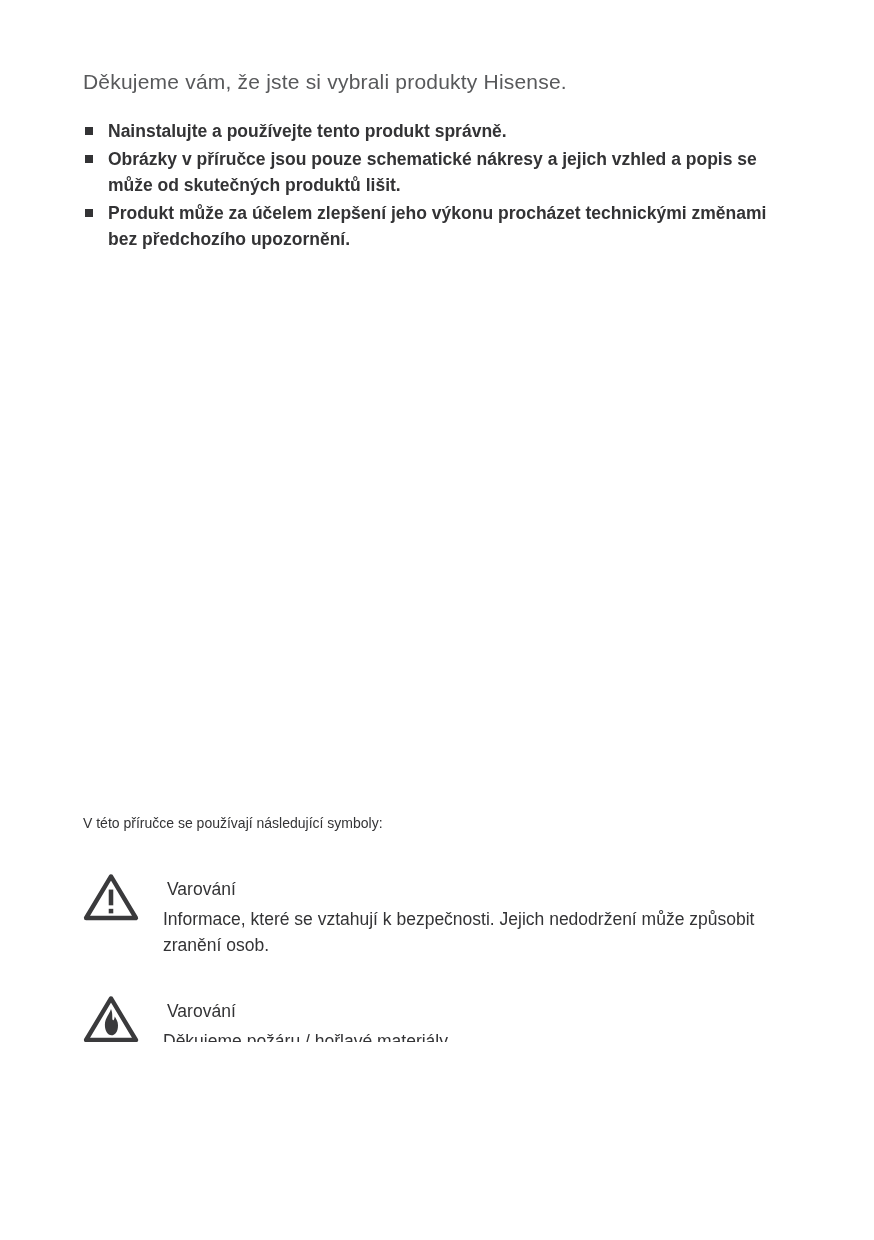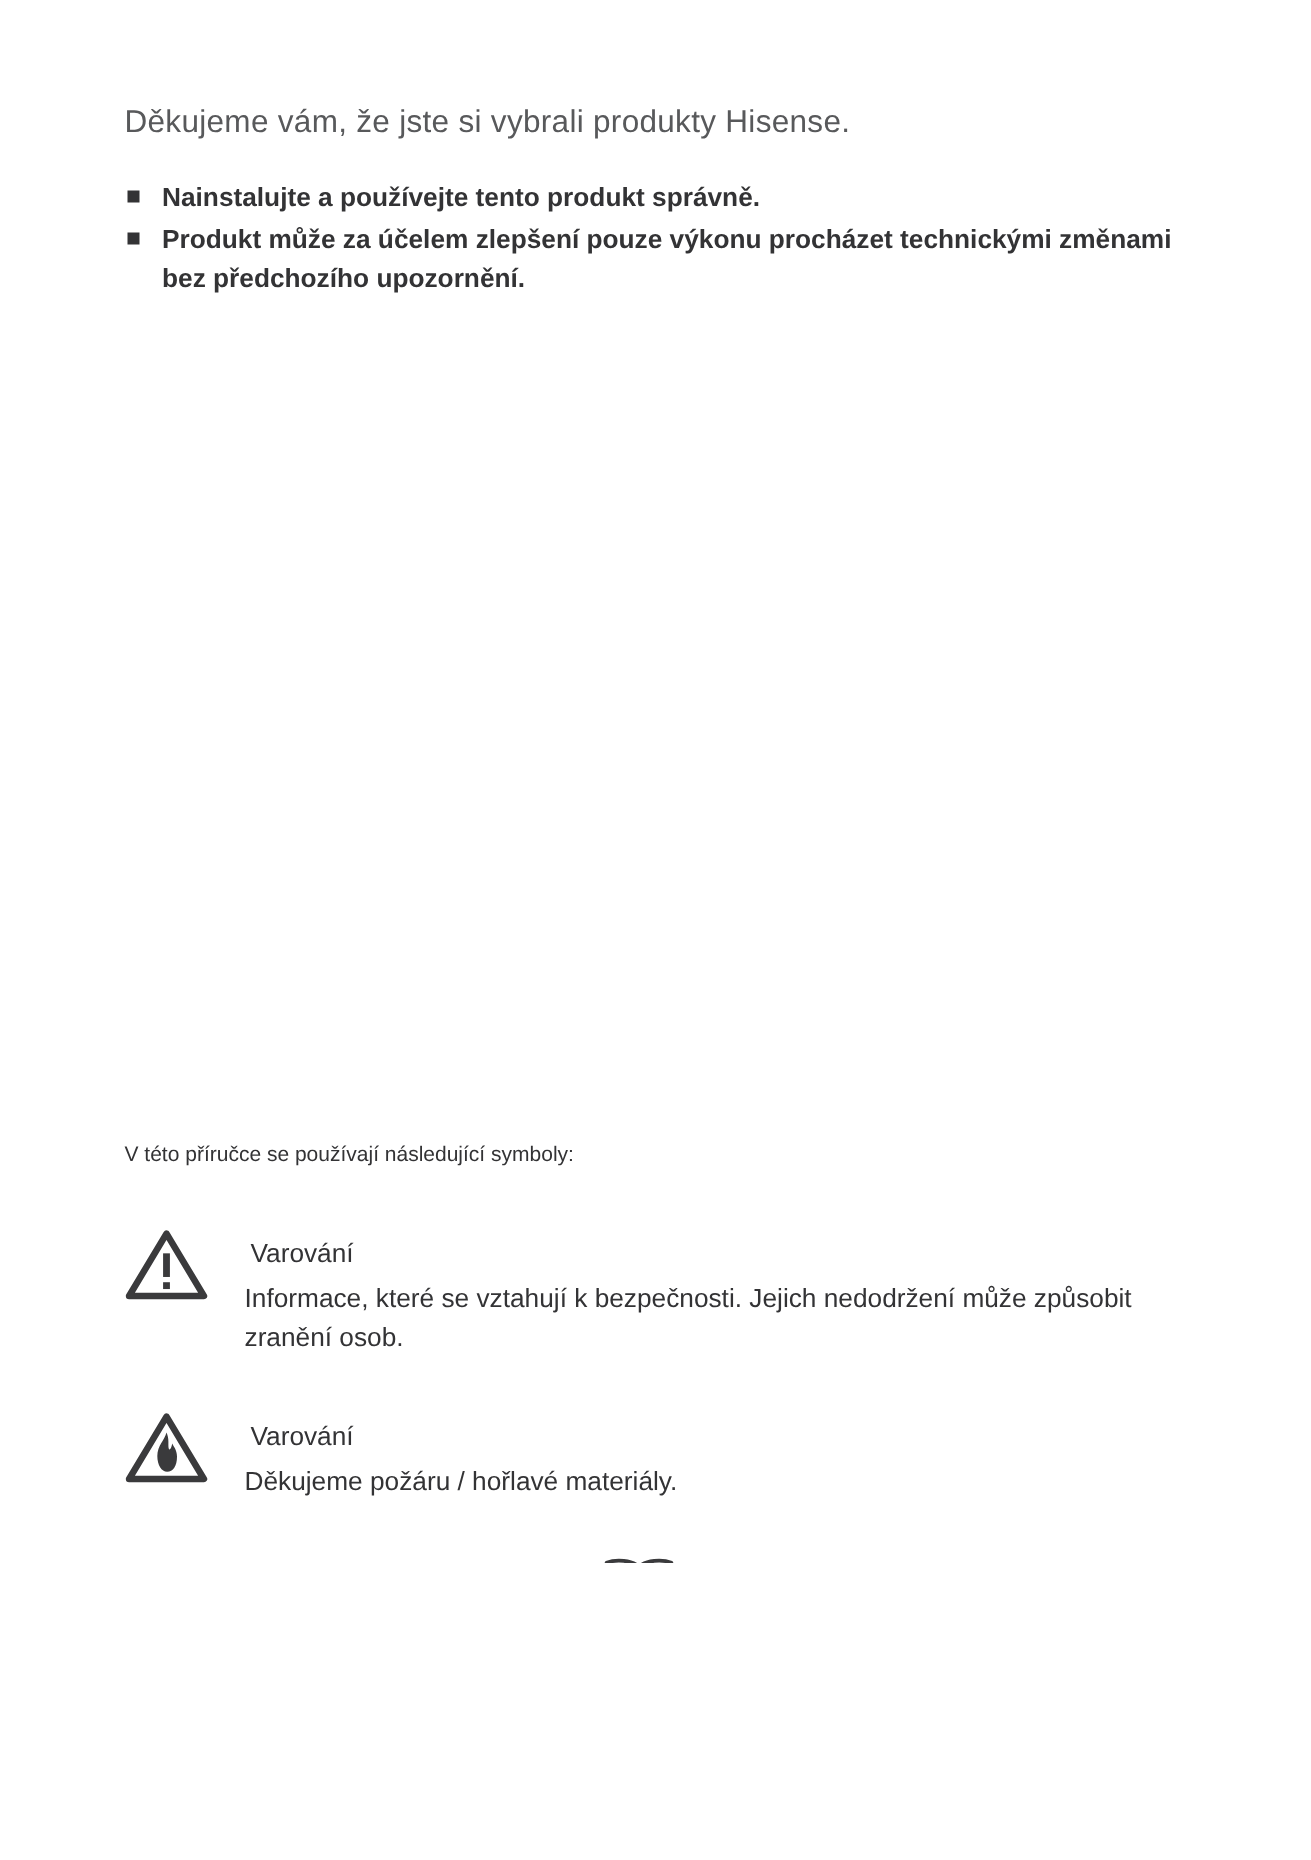--- a/index.html
+++ b/index.html
@@ -100,21 +100,25 @@
 
   <h1 class="title">Děkujeme vám, že jste si vybrali produkty Hisense.</h1>
 
   <ul class="bullets">
     <li class="bullet">
       <span class="bullet-marker"></span>
       <span class="bullet-text">Nainstalujte a používejte tento produkt správně.</span>
     </li>
     <li class="bullet">
       <span class="bullet-marker"></span>
-      <span class="bullet-text">Produkt může za účelem zlepšení pouze výkonu procházet technickými změnami bez předchozího upozornění.</span>
+      <span class="bullet-text">Obrázky v příručce jsou pouze schematické nákresy a jejich vzhled a popis se může od skutečných produktů lišit.</span>
+    </li>
+    <li class="bullet">
+      <span class="bullet-marker"></span>
+      <span class="bullet-text">Produkt může za účelem zlepšení jeho výkonu procházet technickými změnami bez předchozího upozornění.</span>
     </li>
   </ul>
 
   <p class="symbols-intro">V této příručce se používají následující symboly:</p>
 
   <div class="symbol-row">
     <span class="symbol-icon">
       <svg width="56" height="50" viewBox="0 0 64 57" aria-hidden="true">
         <path class="stroke" stroke-width="5" d="M32 5 L60.5 52.5 L3.5 52.5 Z"></path>
         <rect class="fill" x="29.4" y="20" width="5.2" height="18"></rect>

